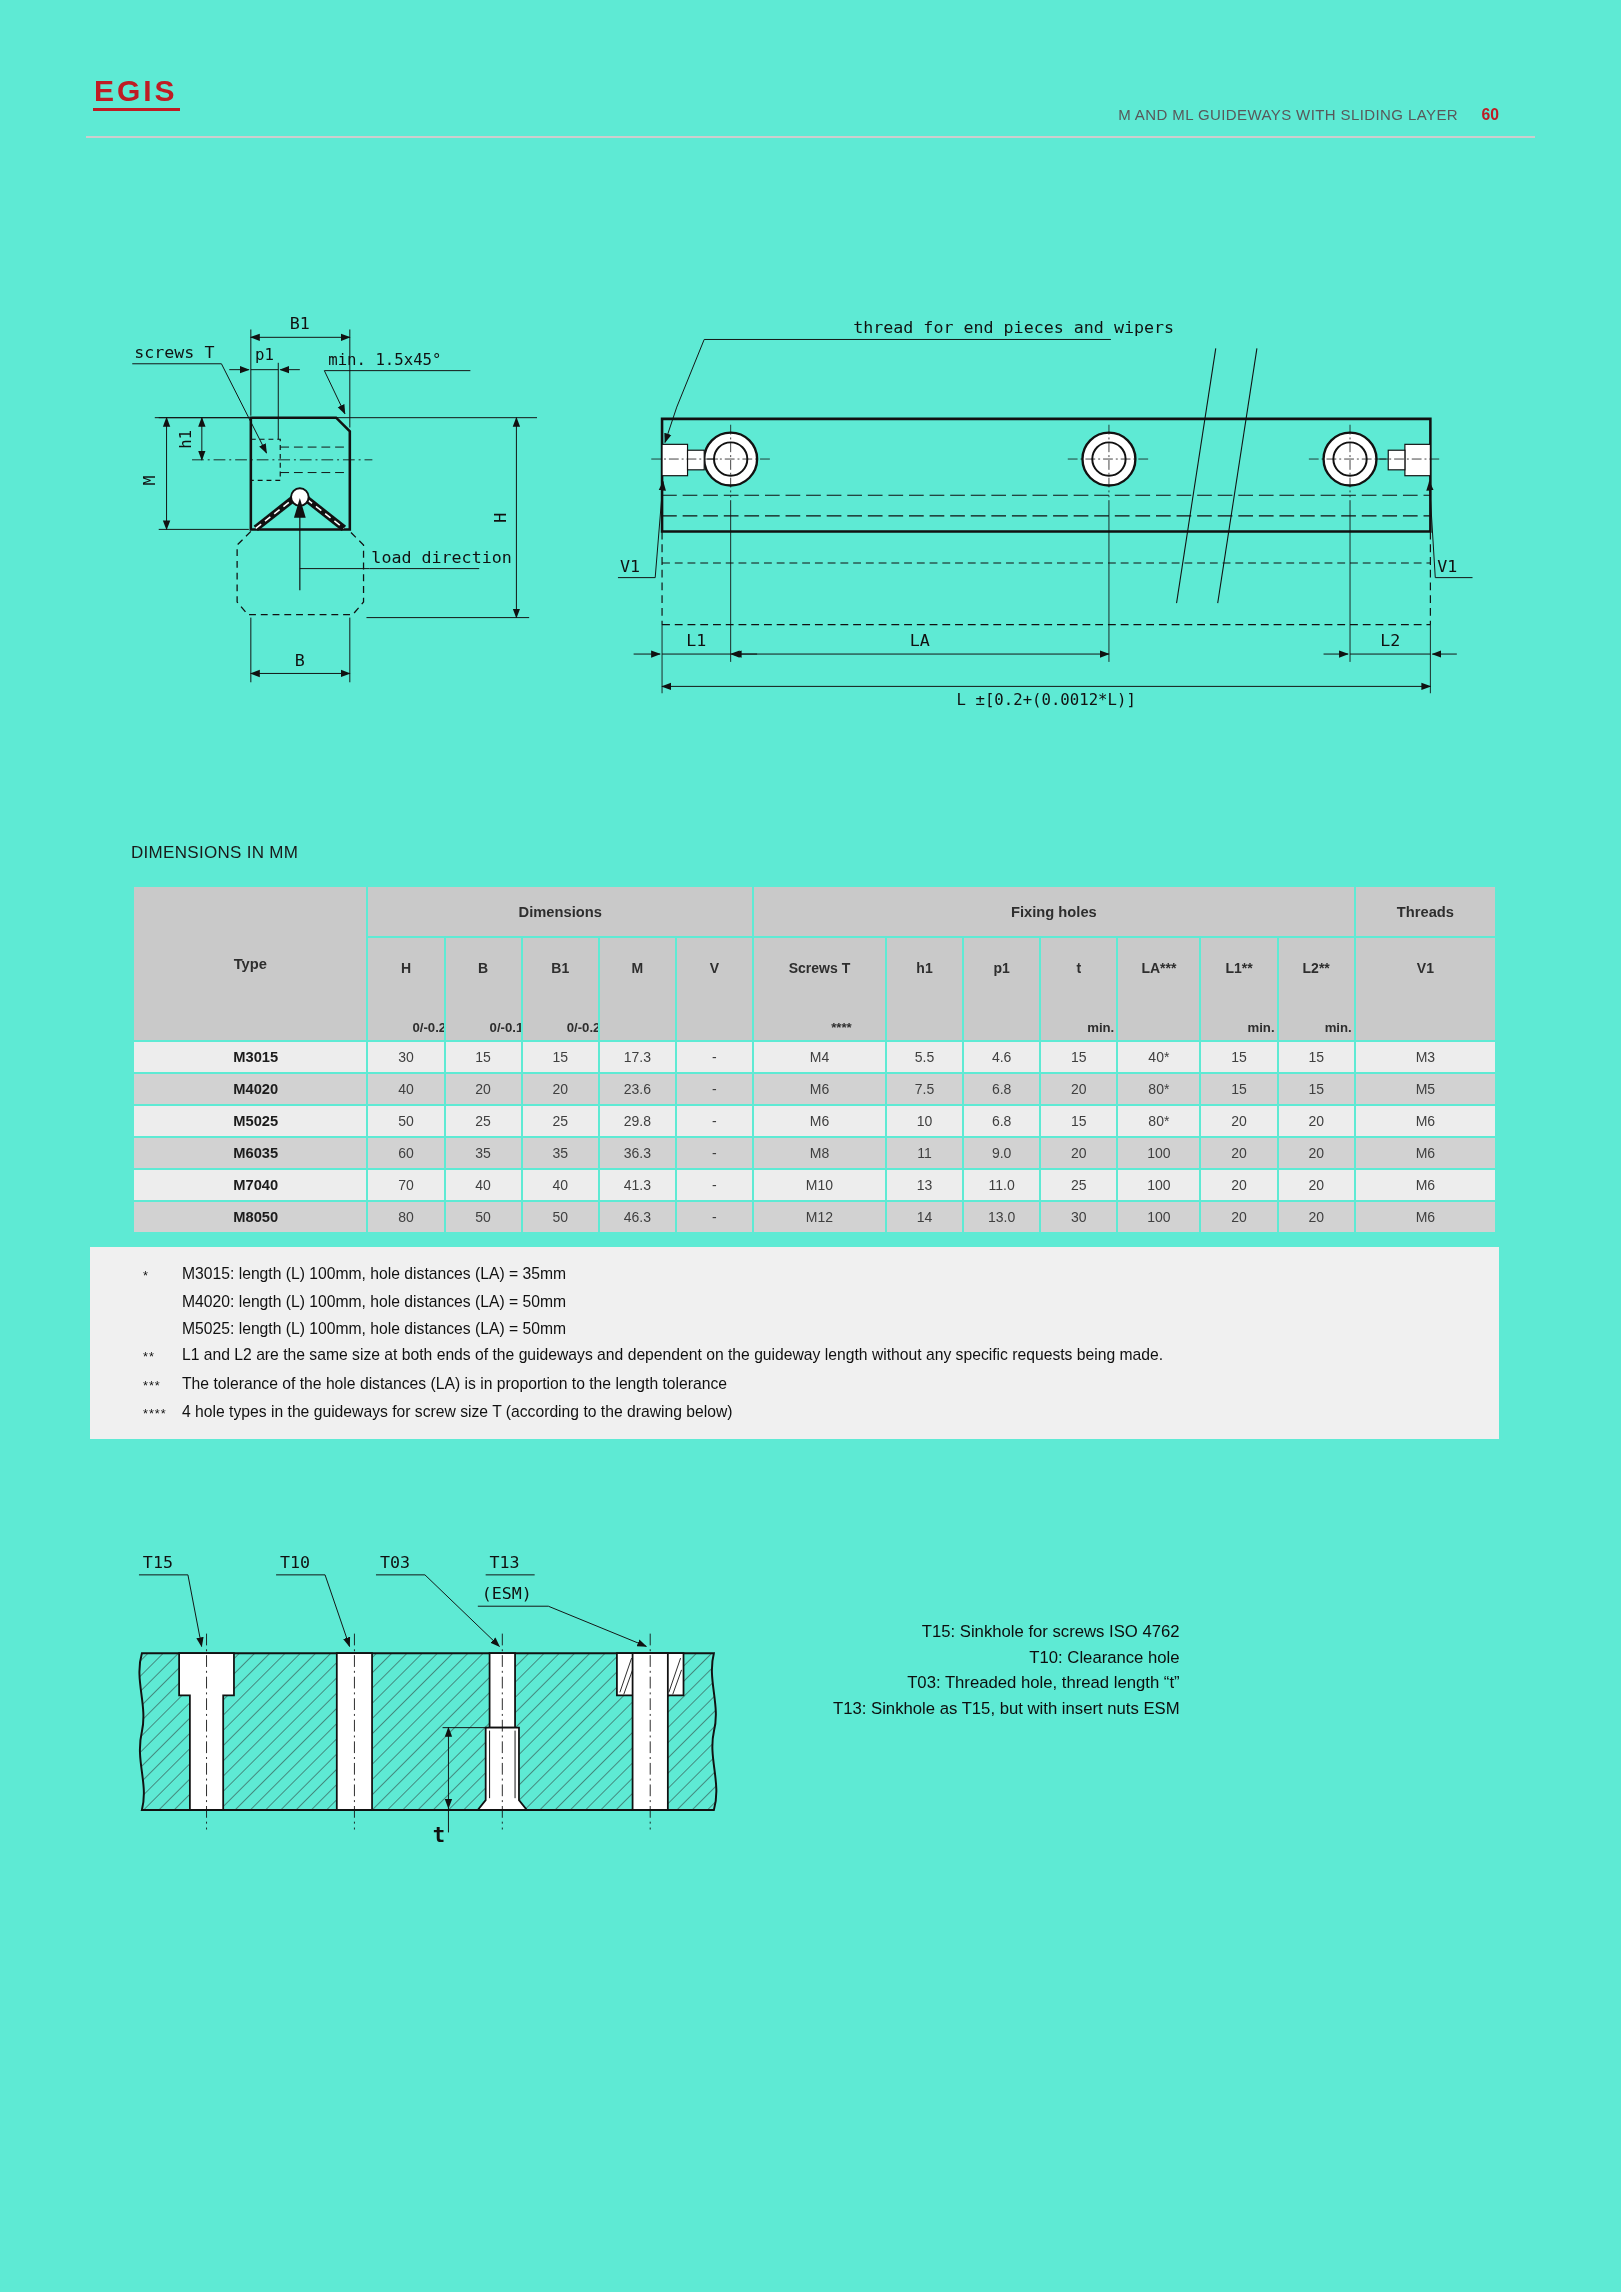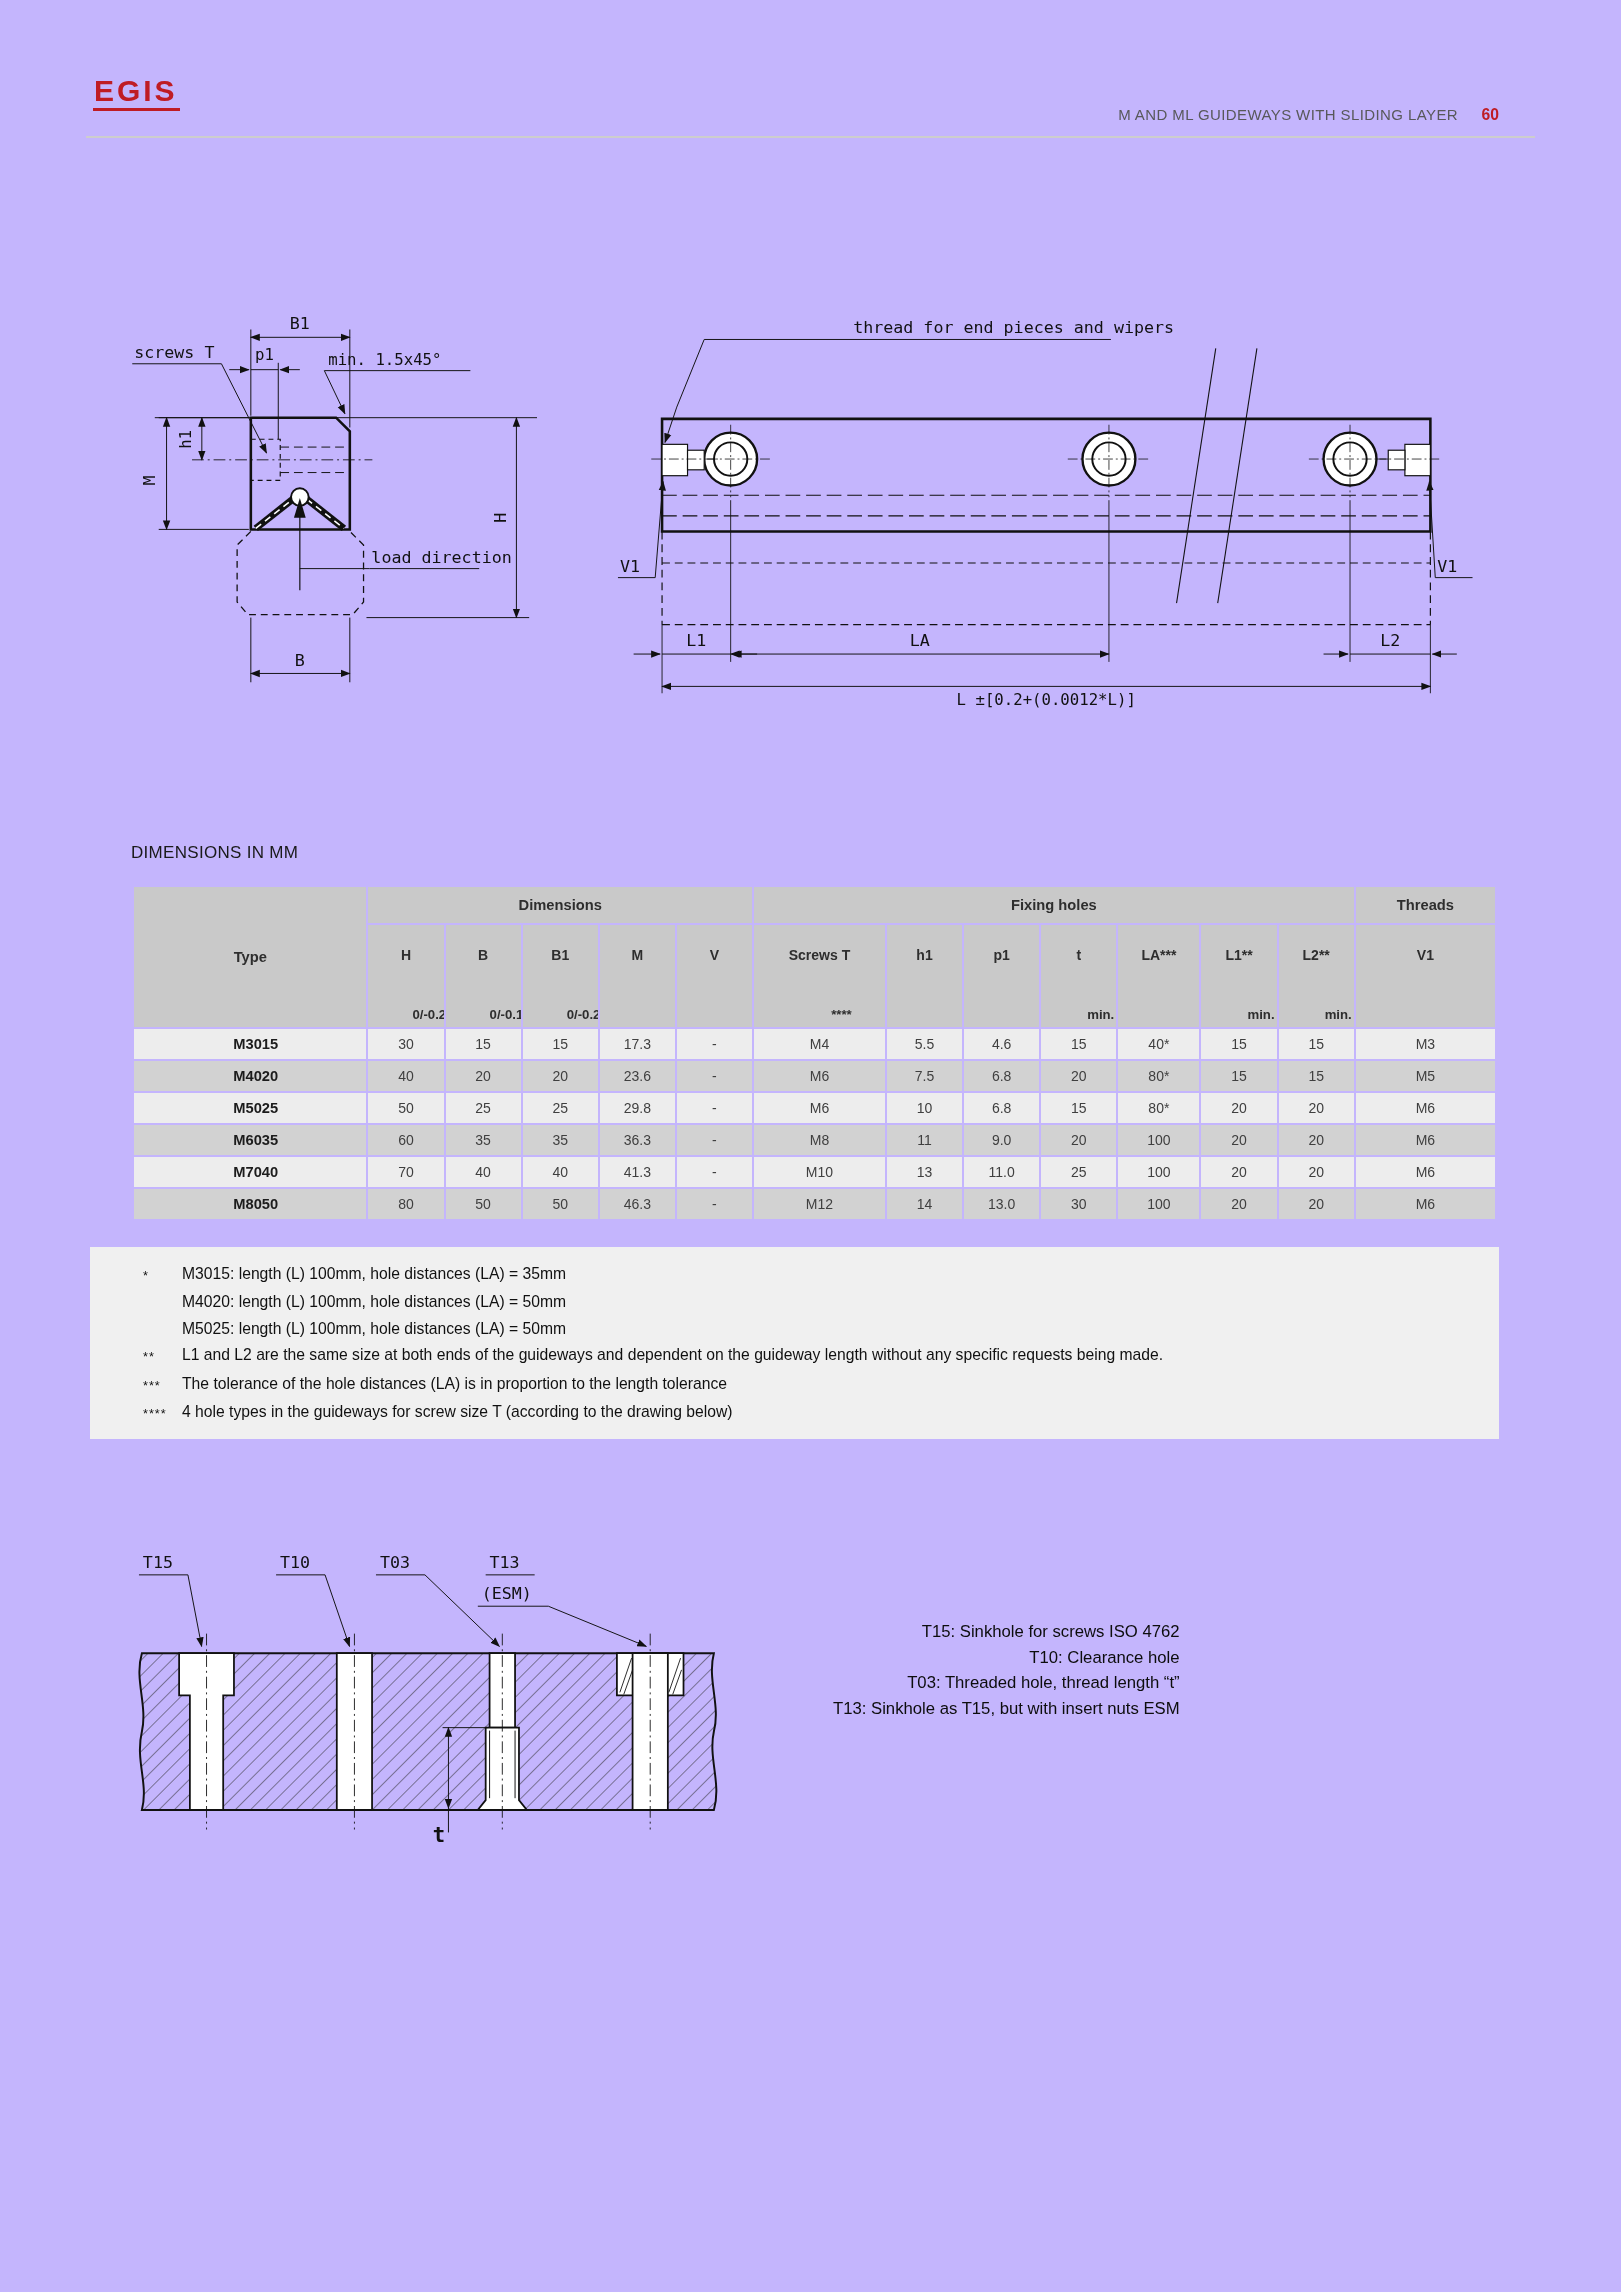--- a/index.html
+++ b/index.html
@@ -2,21 +2,21 @@
 <html style="--logo-red: #bf1c24; --page-red: #bf1c24; --header-text: #58585a; --table-header-bg: #c9c9c9; --row-light: #ededed; --row-dark: #d2d2d2; --footnote-bg: #f0f0f0;"><head>
 <meta charset="utf-8">
 <style>
   :root{
     --logo-red:#bf1c24; --page-red:#bf1c24; --header-text:#58585a;
     --table-header-bg:#c9c9c9; --row-light:#ededed; --row-dark:#d2d2d2;
     --footnote-bg:#f0f0f0; --line:#1a1a1a;
   }
   *{box-sizing:border-box; margin:0; padding:0;}
   body{background:#ffffff; font-family:"Liberation Sans", sans-serif;}
-  #page{position:relative; width:1621px; height:2293px; background:#c4b5fd; overflow:hidden;}
+  #page{position:relative; width:1621px; height:2293px; background:#5eead4; overflow:hidden;}
 
   
   #logo{position:absolute; left:93px; top:74px; color:var(--logo-red);
         font-weight:bold; font-size:30px; letter-spacing:2.9px;
         border-bottom:3.9px solid var(--logo-red); padding:0 2.9px 1px 1px; line-height:33px;}
   #hdr-right{position:absolute; right:122px; top:82px; display:flex; align-items:baseline; gap:23.5px;margin-top:24px;}
   #hdr-title{color:var(--header-text); font-size:15px; letter-spacing:0.4px;}
   #hdr-page{color:var(--page-red); font-size:15.7px; font-weight:bold;}
   #hdr-rule{position:absolute; left:86px; top:136px; width:1449px; height:2px; background:#cdcdcd;}
 
@@ -24,21 +24,21 @@
   .drawing{position:absolute;}
   svg text{font-family:"DejaVu Sans Mono", monospace; fill:#111;}
   .dl{font-size:17px;}
   .dls{font-size:16px;}
 
   
   #dim-title{position:absolute; left:131px; top:843px; font-size:17px; font-weight:normal; color:#1a1a1a; letter-spacing:0.3px;}
   #spec-table{position:absolute; left:132px; top:885px; width:1365px;
               border-collapse:separate; border-spacing:2.9px; table-layout:fixed;}
   #spec-table td, #spec-table th{overflow:hidden;}
-  th.group{background:var(--table-header-bg); font-size:14.7px; font-weight:bold; color:#2e2e2e; height:36px;}
+  th.group{background:var(--table-header-bg); font-size:14.7px; font-weight:bold; color:#2e2e2e; height:49px;}
   th.typehead{background:var(--table-header-bg); font-size:14.7px; font-weight:bold; color:#2e2e2e;}
   th.colhead{background:var(--table-header-bg); height:102px; vertical-align:top; padding-top:21.6px;}
   th.colhead .lbl{font-size:14px; font-weight:bold; color:#2e2e2e;}
   th.colhead .sub{font-size:13.2px; font-weight:bold; color:#2e2e2e; margin-top:44px; min-height:16.7px;padding-left:44px;}
   #spec-table tbody td{height:30px; text-align:center; font-size:14px; color:#3f3f3f;}
   #spec-table tbody td.c-type{text-align:center; padding-left:11px; font-weight:bold; color:#1c1c1c; font-size:14.7px;margin-left:39px;}
   #spec-table tbody tr:nth-child(odd) td{background:var(--row-light);}
   #spec-table tbody tr:nth-child(even) td{background:var(--row-dark);}
 
   

